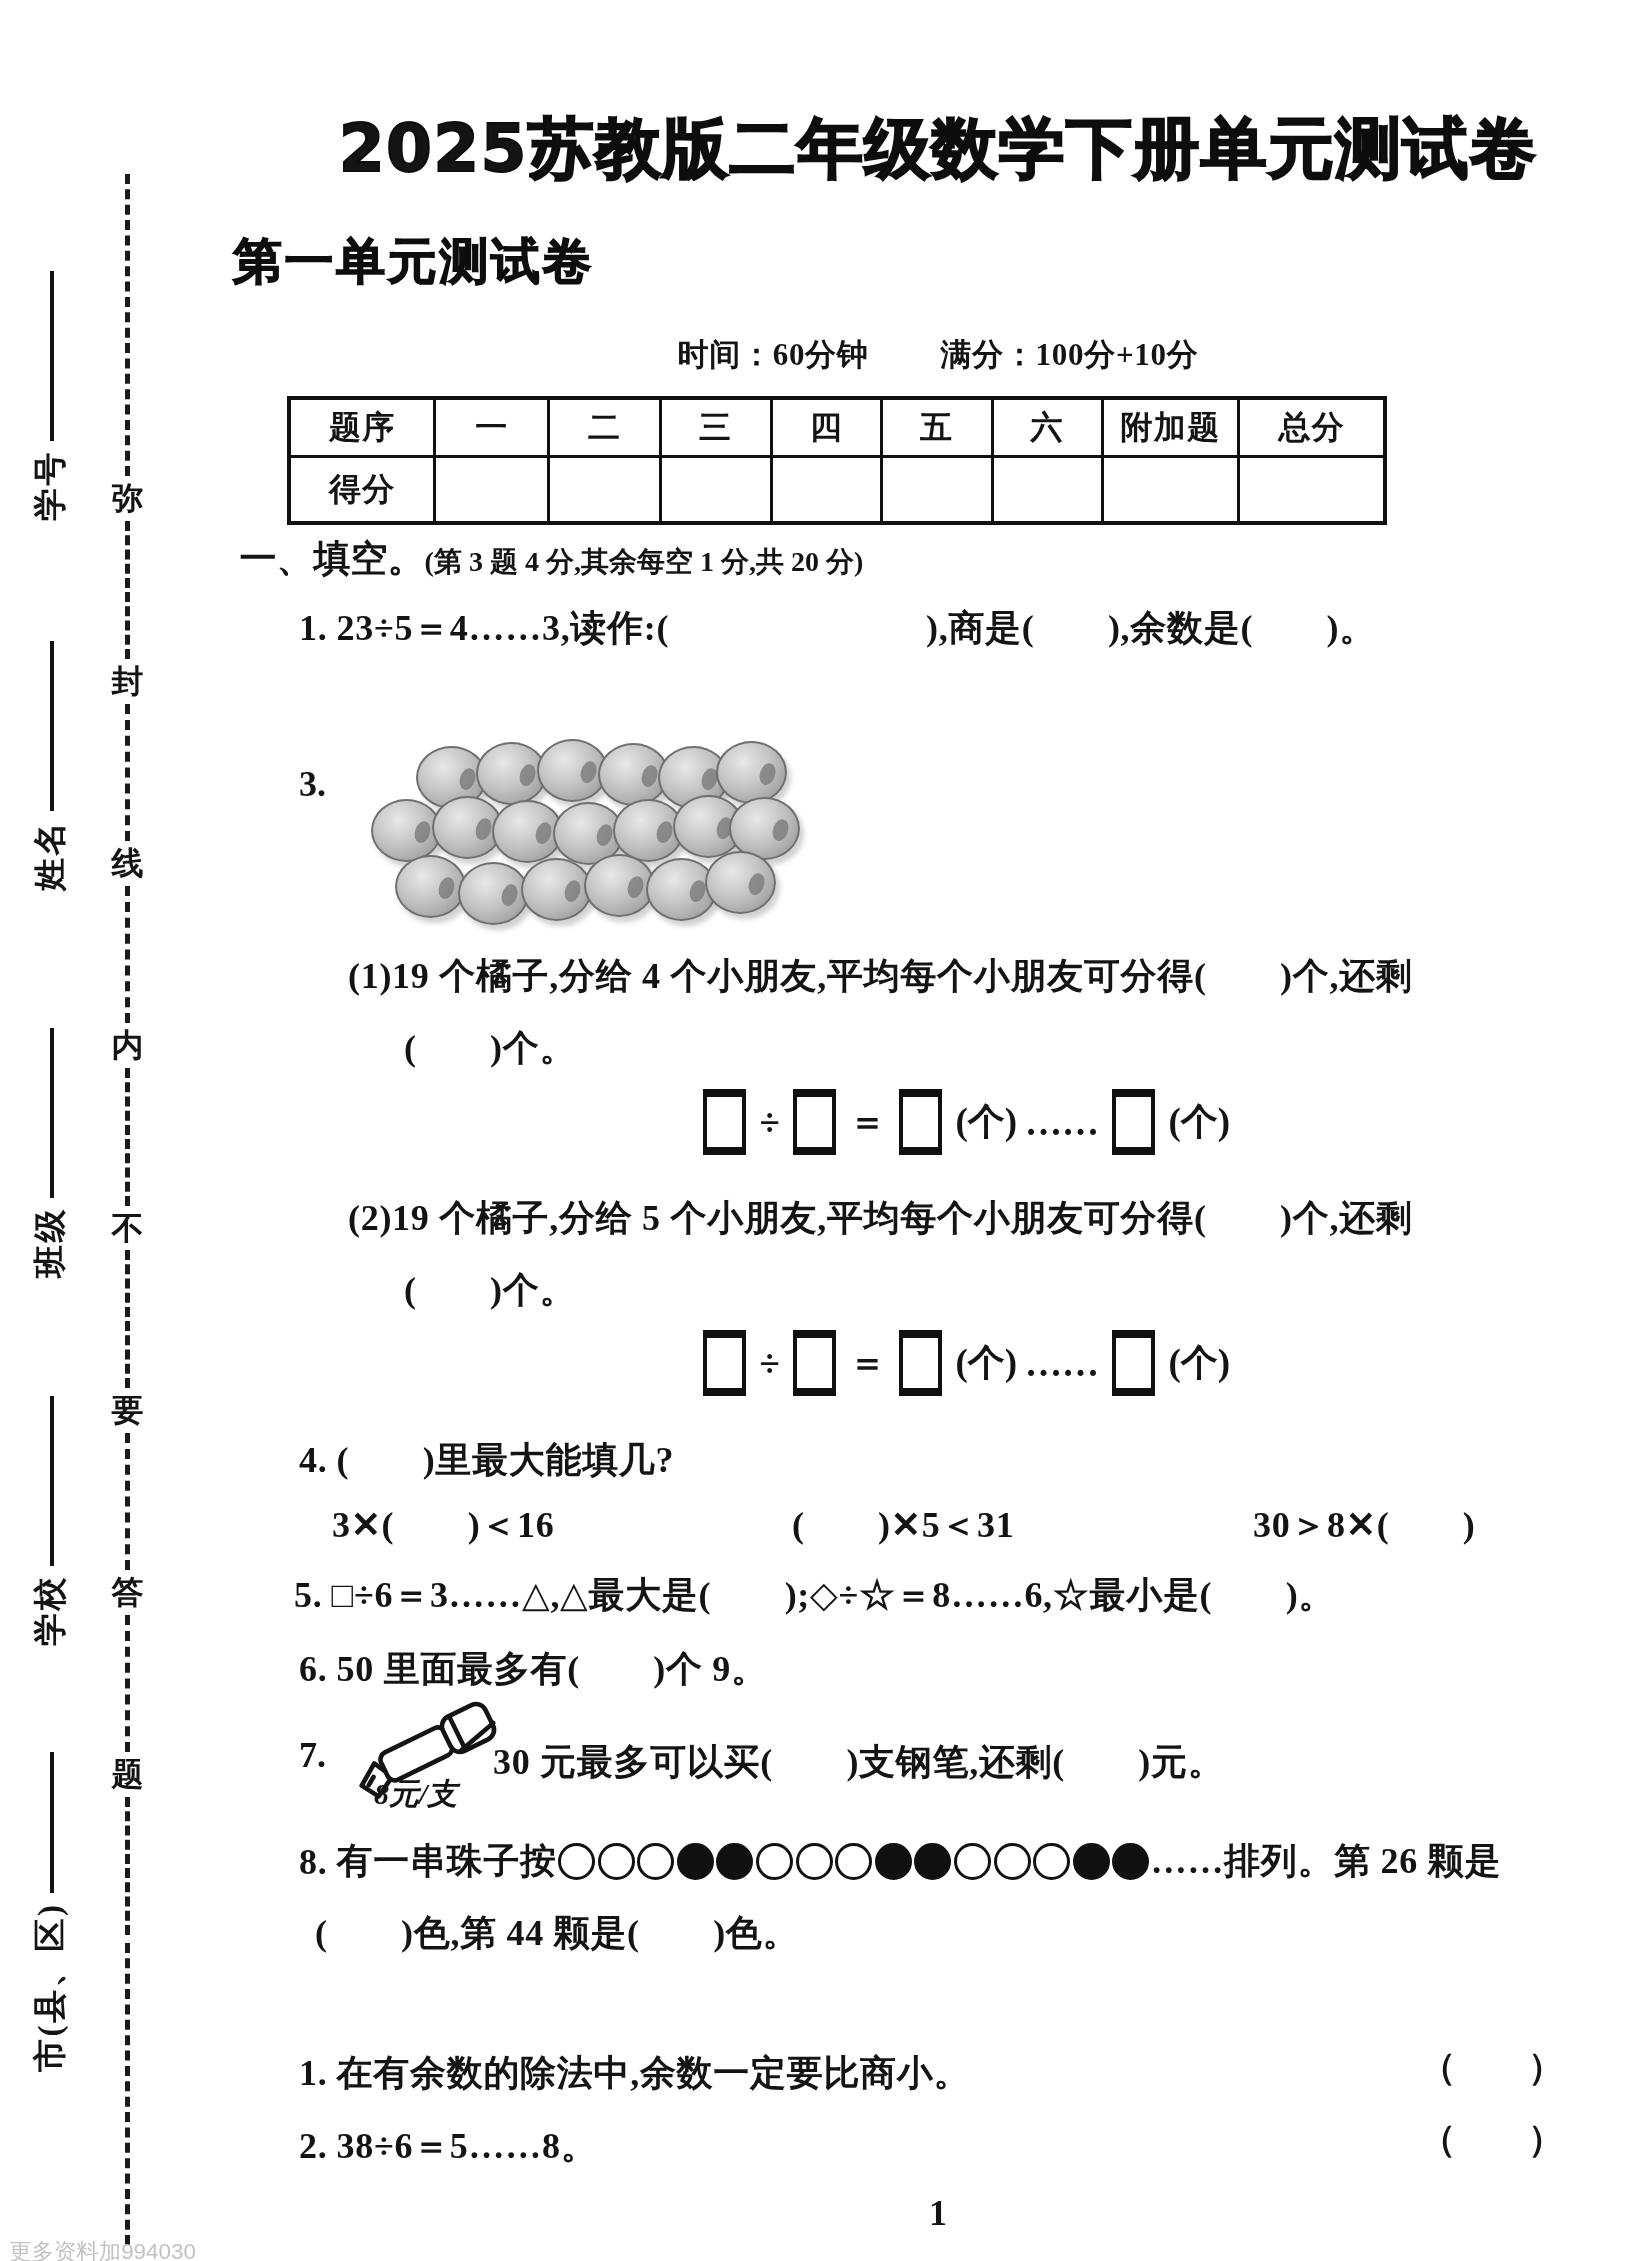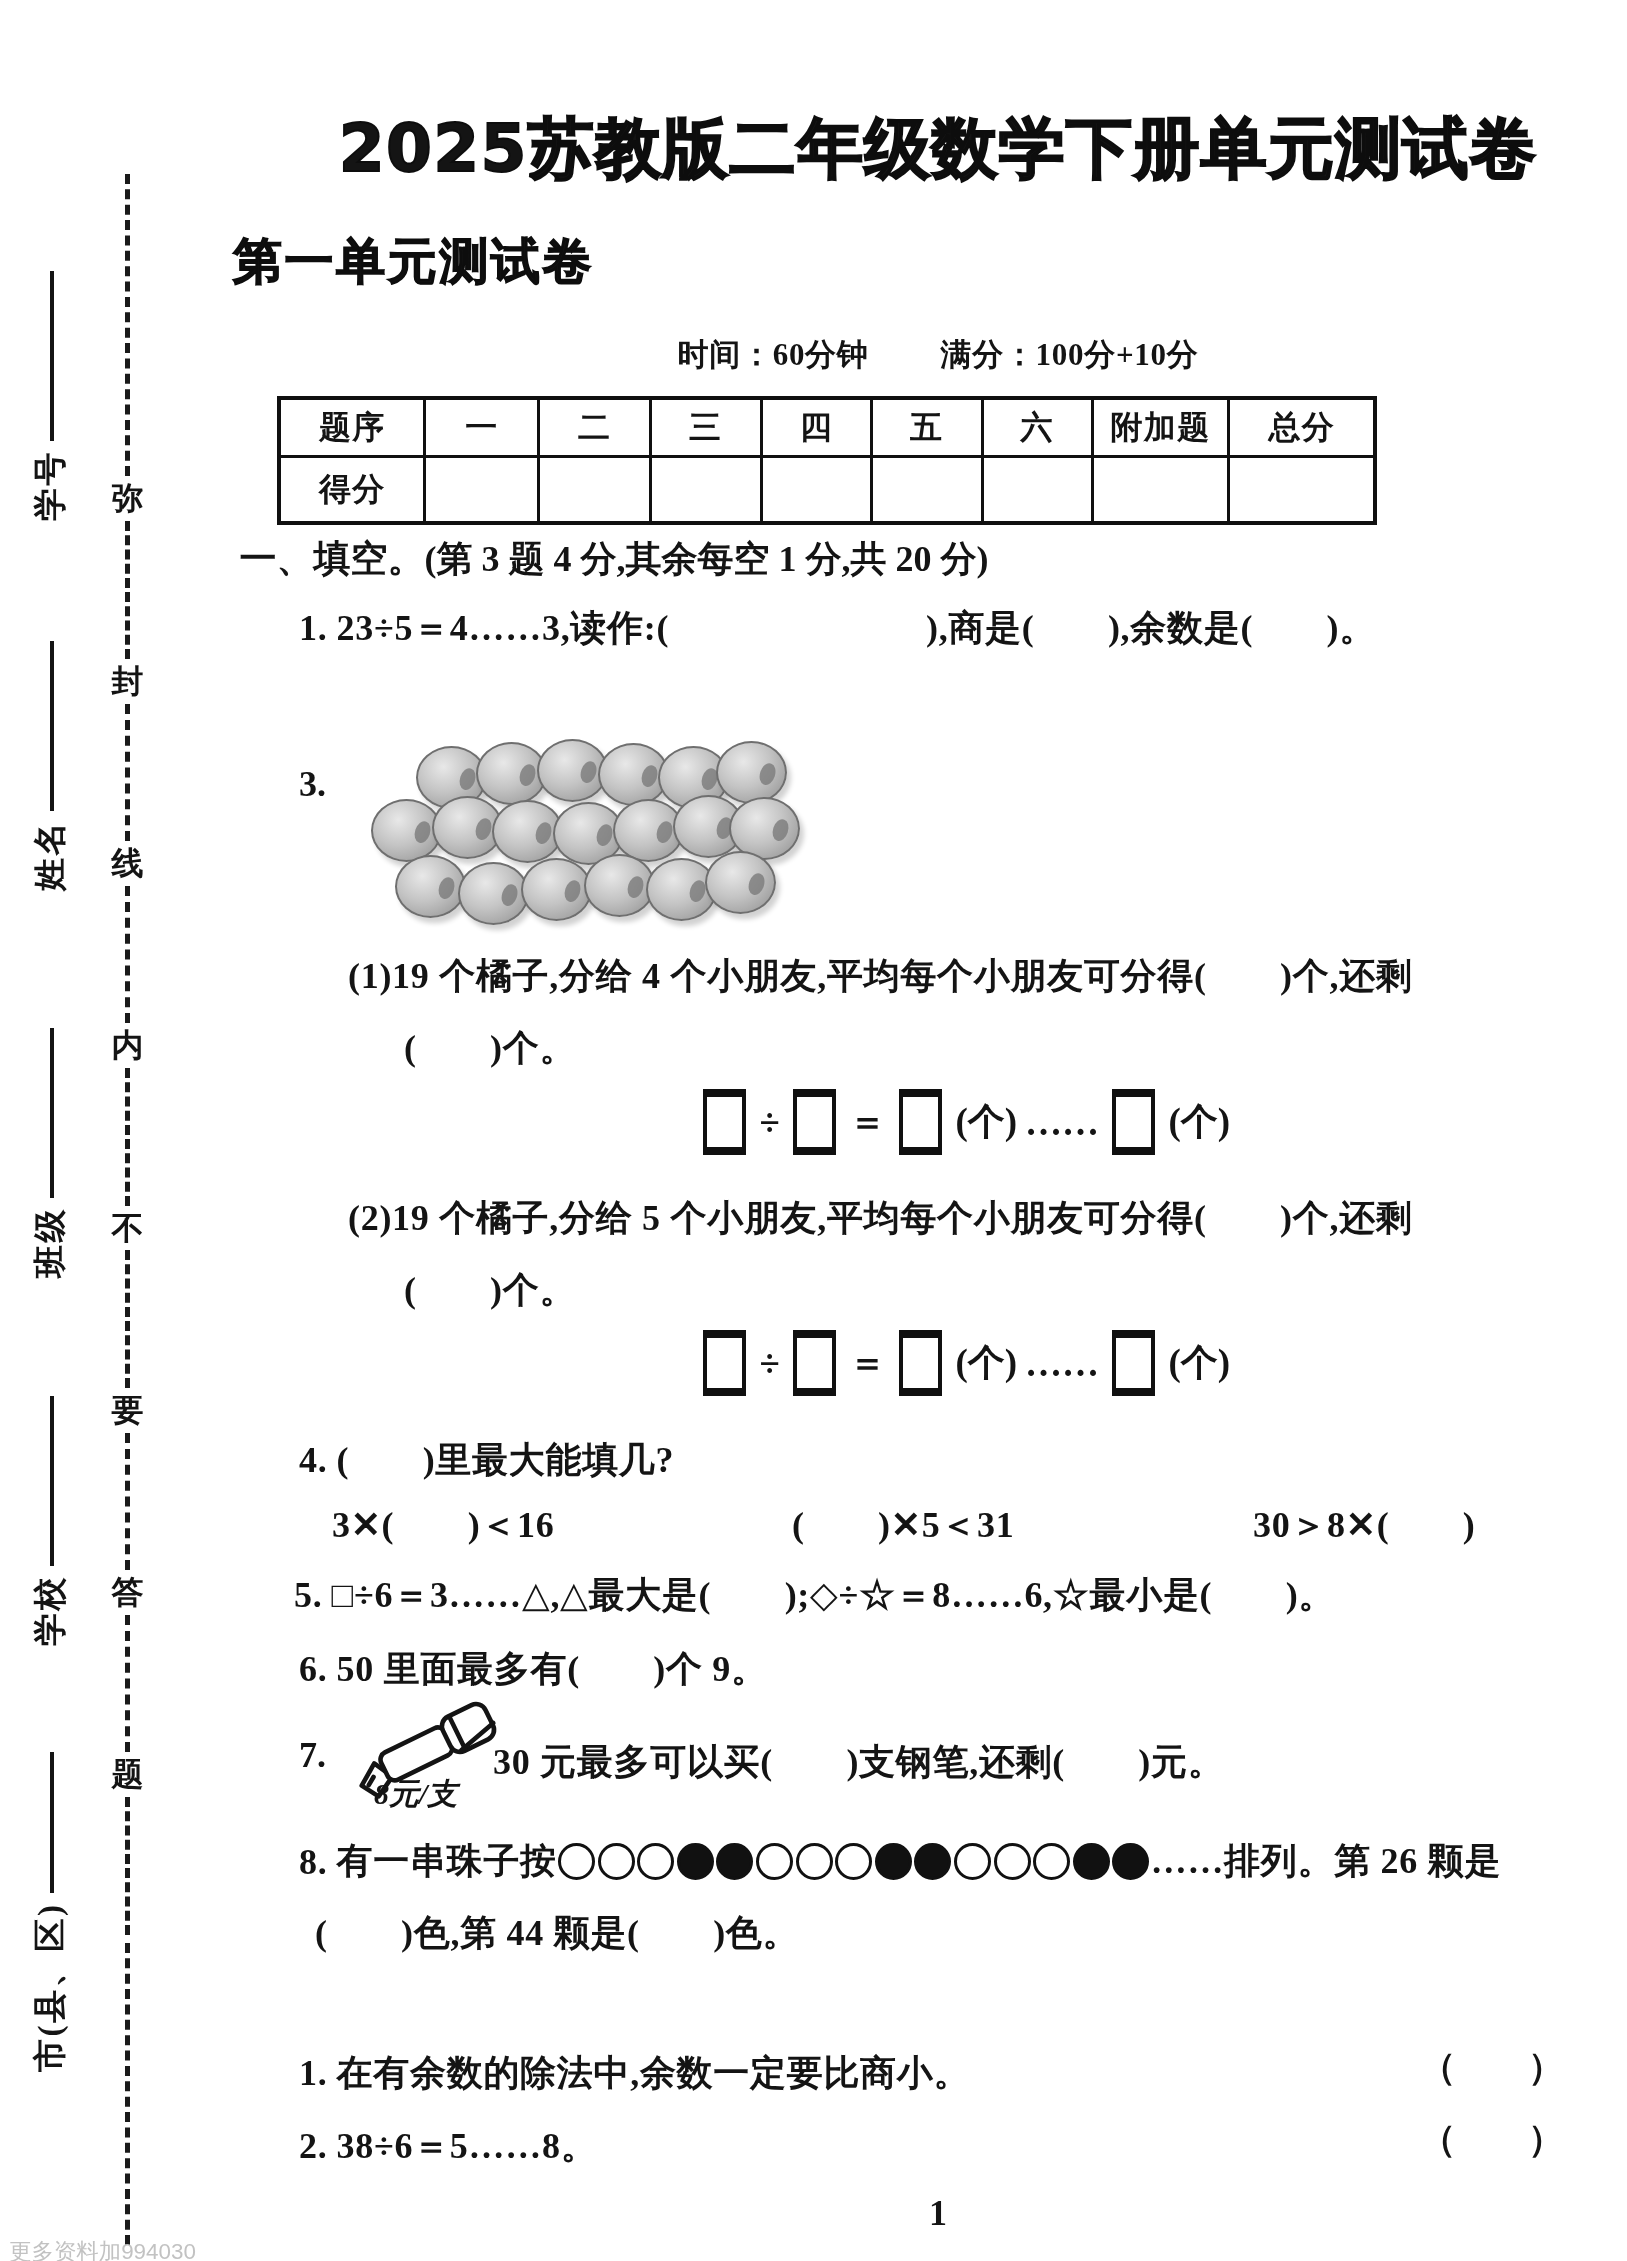--- a/index.html
+++ b/index.html
@@ -57,37 +57,37 @@
     -webkit-text-stroke:1.3px #0d0d0d;
   }
   .meta {
     width:100%; text-align:center; top:334px;
     font-size:31px; font-weight:700; letter-spacing:0.7px;
   }
   .meta .gap { display:inline-block; width:72px; }
 
   
   #score-table {
-    top:396px; left:44px; width:1100px;
+    top:396px; left:54px; width:1100px;
     border:4.6px solid #101010;
     display:grid;
     grid-template-columns:255fr 200fr 195fr 195fr 193fr 194fr 193fr 240fr 250fr;
     grid-auto-rows:58px 63px;
   }
   #score-table .cell {
     border-right:3.3px solid #101010; border-bottom:3.3px solid #101010;
     display:flex; align-items:center; justify-content:center;
     font-size:32px; font-weight:700; letter-spacing:1.3px;
   }
   #score-table .cell:nth-child(9n) { border-right:none; }
   #score-table .cell.last-row { border-bottom:none; }
 
   
   .sec-head { font-size:37px; font-weight:700; }
-  .sec-head .note { font-size:36px; font-weight:700; }
+  .sec-head .note { font-size:28px; font-weight:700; }
   .qline { font-size:36px; font-weight:600; white-space:nowrap; letter-spacing:0.7px; }
   .qno { font-weight:700; font-size:36px; padding-right:9.2px; }
 
   
   #orange-cluster { top:738px; left:104px; width:487px; height:191px; }
   .orange {
     position:absolute; width:71px; height:63px; border-radius:50%;
     background:radial-gradient(ellipse at 38% 32%, #e8e8e8 0%, #c4c4c4 45%, #9d9d9d 85%, #8a8a8a 100%);
     border:2px solid #6f6f6f;
     box-shadow:4px 5.3px 5.3px rgba(0,0,0,0.18);

